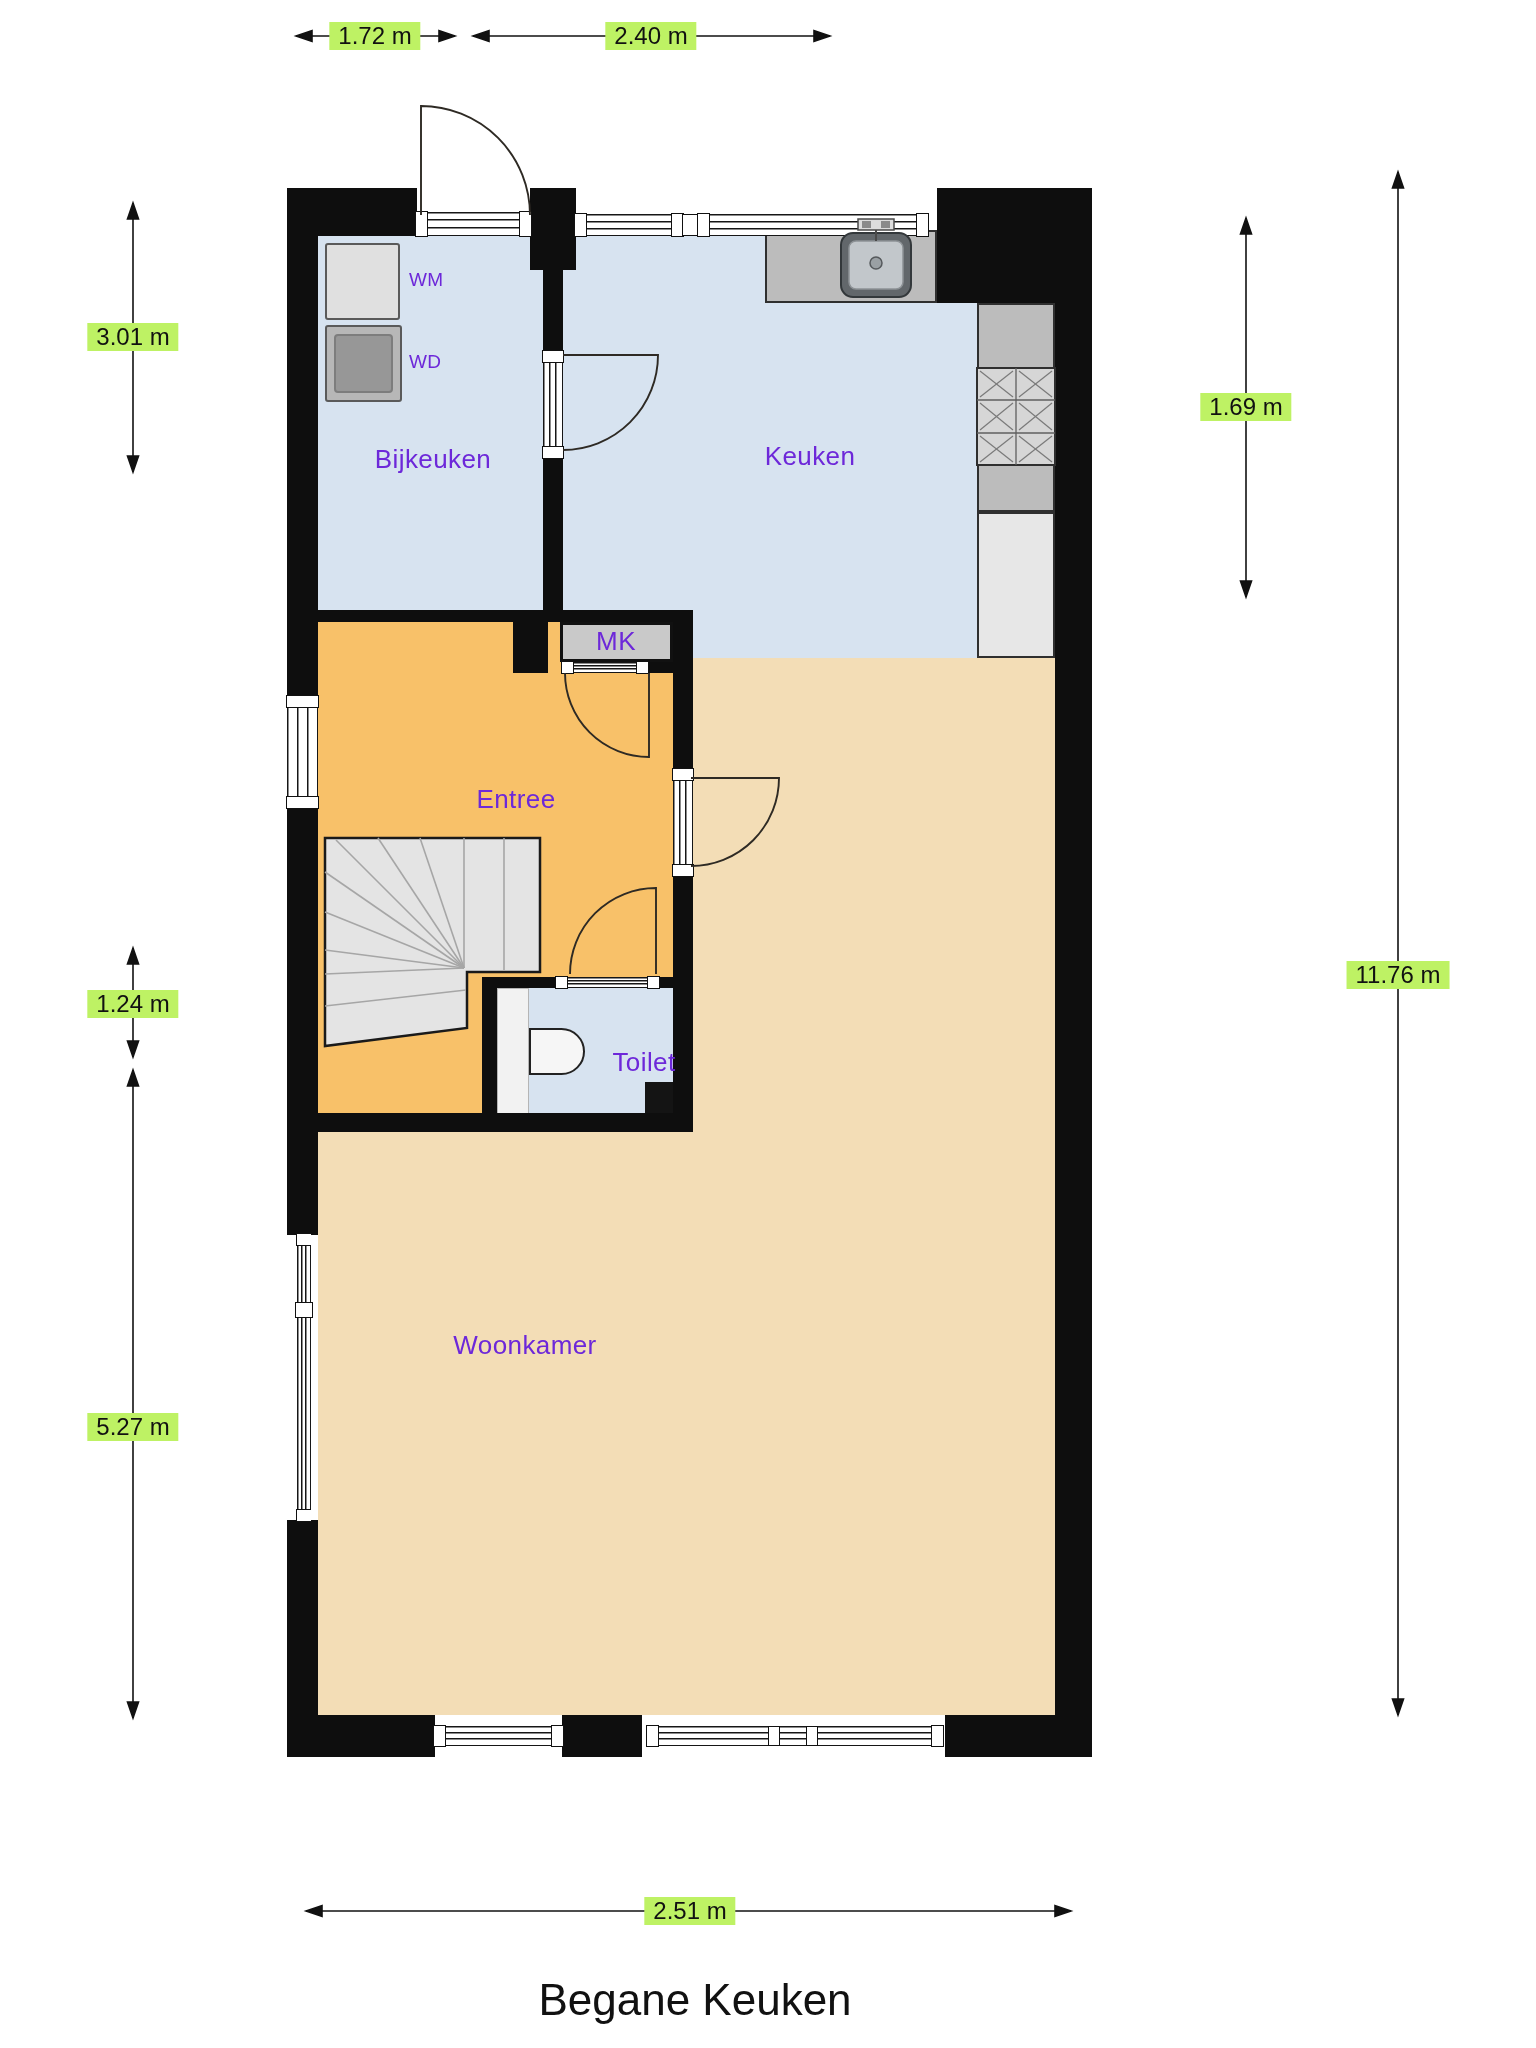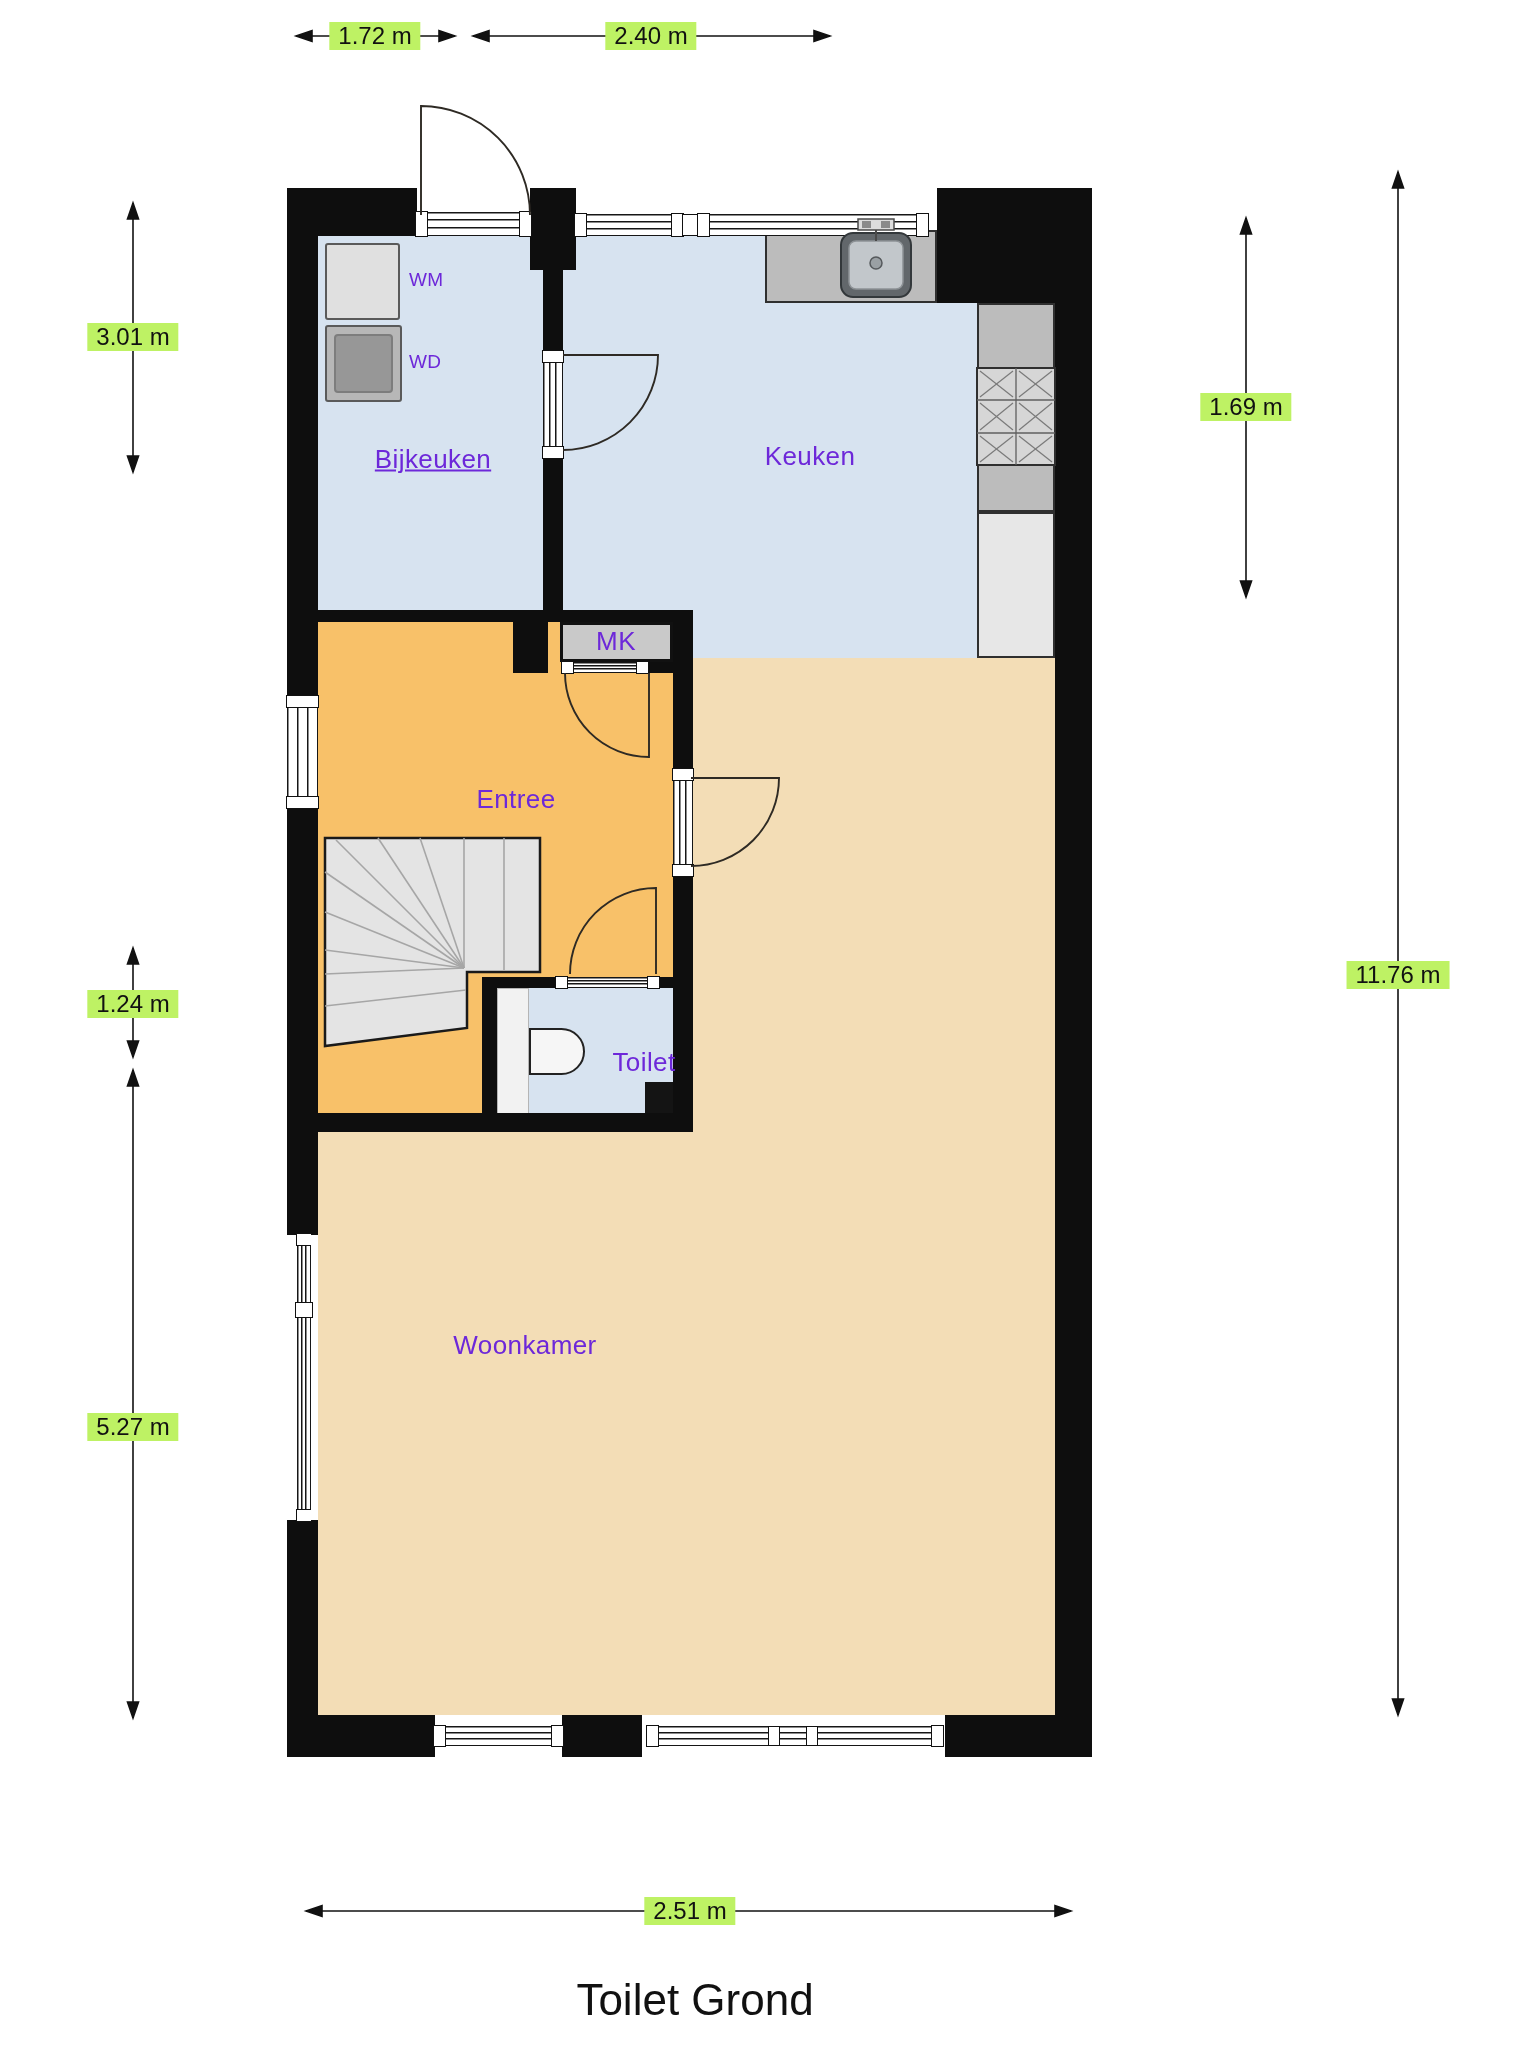--- a/index.html
+++ b/index.html
@@ -211,33 +211,33 @@
         <polygon points="1246,597 1240.5,581 1251.5,581"></polygon>
       <line x1="1398" y1="172" x2="1398" y2="1715"></line>
       <polygon points="1398,172 1392.5,188 1403.5,188"></polygon>
         <polygon points="1398,1715 1392.5,1699 1403.5,1699"></polygon>
       <line x1="306" y1="1911" x2="1071" y2="1911"></line>
       <polygon points="306,1911 322,1905.5 322,1916.5"></polygon>
         <polygon points="1071,1911 1055,1905.5 1055,1916.5"></polygon>
     </g>
   </svg>
 
-  <div class="label" style="left:433px;top:459px;text-decoration:underline;">Bijkeuken</div>
+  <div class="label" style="left:433px;top:459px;">Bijkeuken</div>
   <div class="label" style="left:810px;top:456px;">Keuken</div>
   <div class="label" style="left:516px;top:799px;">Entree</div>
   <div class="label" style="left:644px;top:1022px;margin-top:40px;">Toilet</div>
   <div class="label" style="left:525px;top:1345px;">Woonkamer</div>
   <div class="label" style="left:616px;top:641px;">MK</div>
   <div class="label small" style="left:409px;top:280px;">WM</div>
   <div class="label small" style="left:409px;top:362px;">WD</div>
 
   <div class="dim" style="left:375px;top:36px;">1.72 m</div>
   <div class="dim" style="left:651px;top:36px;">2.40 m</div>
   <div class="dim" style="left:133px;top:337px;">3.01 m</div>
   <div class="dim" style="left:133px;top:1004px;">1.24 m</div>
   <div class="dim" style="left:133px;top:1427px;">5.27 m</div>
   <div class="dim" style="left:1246px;top:407px;">1.69 m</div>
   <div class="dim" style="left:1398px;top:975px;">11.76 m</div>
   <div class="dim" style="left:690px;top:1911px;">2.51 m</div>
 
-  <div class="title" style="left:695px;top:2000px;">Toilet Grond</div>
+  <div class="title" style="left:695px;top:2000px;">Begane Keuken</div>
 
 </div>
 
 </body></html>

